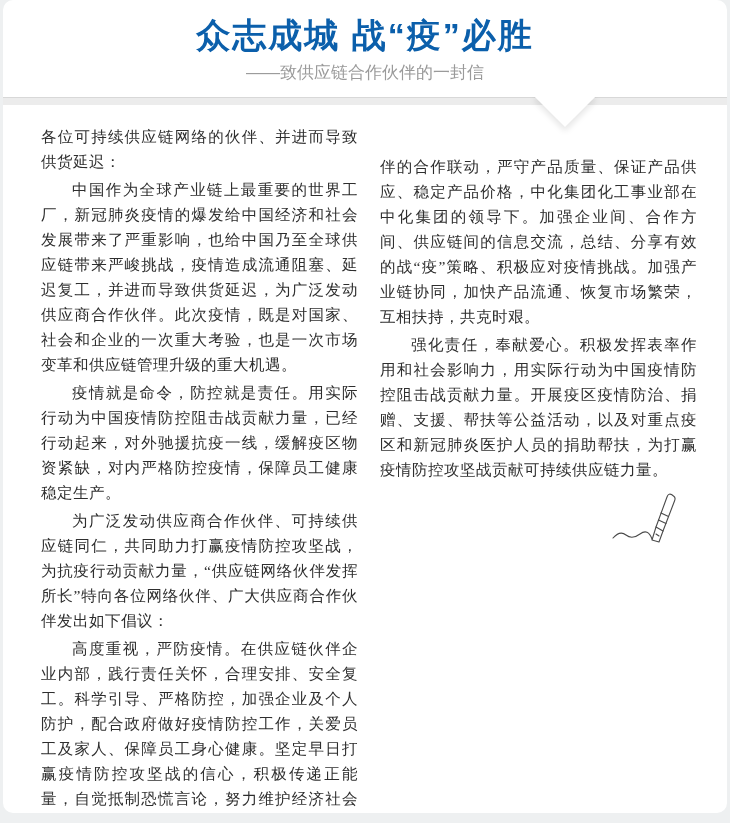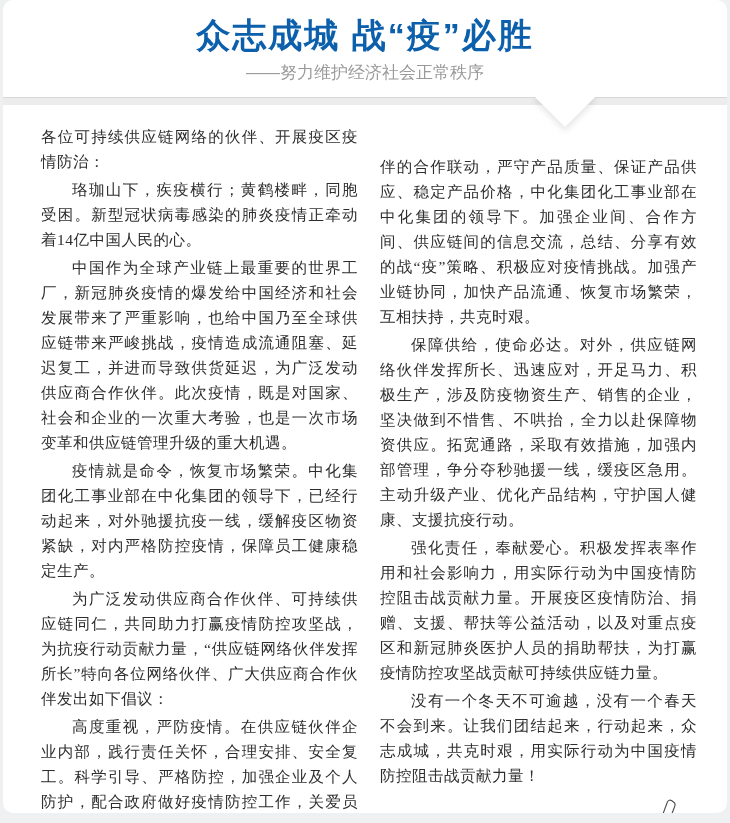--- a/index.html
+++ b/index.html
@@ -87,43 +87,40 @@
   }
   .pen-icon{display:inline-block;margin-right:2px;}
 </style>
 </head>
 <body style="background: rgb(238, 240, 241);">
 
 <div class="page">
 
   <div class="header-card">
     <h1 class="title">众志成城 战“疫”必胜</h1>
-    <div class="subtitle">——努力维护经济社会正常秩序</div>
+    <div class="subtitle">——致供应链合作伙伴的一封信</div>
   </div>
   <div class="divider-band"></div>
   <div class="bubble-tail"></div>
 
   <div class="content-card">
     <div class="columns">
 
       <div class="col col-left">
-        <p class="para salutation">各位可持续供应链网络的伙伴、开展疫区疫情防治：</p>
-        <p class="para indent">珞珈山下，疾疫横行；黄鹤楼畔，同胞受困。新型冠状病毒感染的肺炎疫情正牵动着14亿中国人民的心。</p>
+        <p class="para salutation">各位可持续供应链网络的伙伴、并进而导致供货延迟：</p>
         <p class="para indent">中国作为全球产业链上最重要的世界工厂，新冠肺炎疫情的爆发给中国经济和社会发展带来了严重影响，也给中国乃至全球供应链带来严峻挑战，疫情造成流通阻塞、延迟复工，并进而导致供货延迟，为广泛发动供应商合作伙伴。此次疫情，既是对国家、社会和企业的一次重大考验，也是一次市场变革和供应链管理升级的重大机遇。</p>
-        <p class="para indent">疫情就是命令，恢复市场繁荣。中化集团化工事业部在中化集团的领导下，已经行动起来，对外驰援抗疫一线，缓解疫区物资紧缺，对内严格防控疫情，保障员工健康稳定生产。</p>
+        <p class="para indent">疫情就是命令，防控就是责任。用实际行动为中国疫情防控阻击战贡献力量，已经行动起来，对外驰援抗疫一线，缓解疫区物资紧缺，对内严格防控疫情，保障员工健康稳定生产。</p>
         <p class="para indent">为广泛发动供应商合作伙伴、可持续供应链同仁，共同助力打赢疫情防控攻坚战，为抗疫行动贡献力量，“供应链网络伙伴发挥所长”特向各位网络伙伴、广大供应商合作伙伴发出如下倡议：</p>
         <p class="para indent">高度重视，严防疫情。在供应链伙伴企业内部，践行责任关怀，合理安排、安全复工。科学引导、严格防控，加强企业及个人防护，配合政府做好疫情防控工作，关爱员工及家人、保障员工身心健康。坚定早日打赢疫情防控攻坚战的信心，积极传递正能量，自觉抵制恐慌言论，努力维护经济社会正常秩序。</p>
 
       </div>
 
       <div class="col col-right">
         <p class="para">伴的合作联动，严守产品质量、保证产品供应、稳定产品价格，中化集团化工事业部在中化集团的领导下。加强企业间、合作方间、供应链间的信息交流，总结、分享有效的战“疫”策略、积极应对疫情挑战。加强产业链协同，加快产品流通、恢复市场繁荣，互相扶持，共克时艰。</p>
-        <p class="para indent">保障供给，使命必达。对外，供应链网络伙伴发挥所长、迅速应对，开足马力、积极生产，涉及防疫物资生产、销售的企业，坚决做到不惜售、不哄抬，全力以赴保障物资供应。拓宽通路，采取有效措施，加强内部管理，争分夺秒驰援一线，缓疫区急用。主动升级产业、优化产品结构，守护国人健康、支援抗疫行动。</p>
         <p class="para indent">强化责任，奉献爱心。积极发挥表率作用和社会影响力，用实际行动为中国疫情防控阻击战贡献力量。开展疫区疫情防治、捐赠、支援、帮扶等公益活动，以及对重点疫区和新冠肺炎医护人员的捐助帮扶，为打赢疫情防控攻坚战贡献可持续供应链力量。</p>
-        <p class="para indent">没有一个冬天不可逾越，没有一个春天不会到来。让我们团结起来，行动起来，众志成城，共克时艰，用实际行动为中国疫情防控阻击战贡献力量！</p>
 
         <div class="sig-block">
           <span class="pen-icon">
             <svg width="78" height="58" viewBox="0 0 78 58" xmlns="http://www.w3.org/2000/svg">
               <g stroke="#4a4a4a" stroke-width="1.1" fill="none" stroke-linecap="round" stroke-linejoin="round">
 
                 <path d="M2 50 Q9 42 15 47 T29 46 T41 51"></path>
 
                 <path d="M41 52 L45 39 L52 43 L48 54 Z"></path>
                 <line x1="45" y1="46" x2="48" y2="48"></line>

